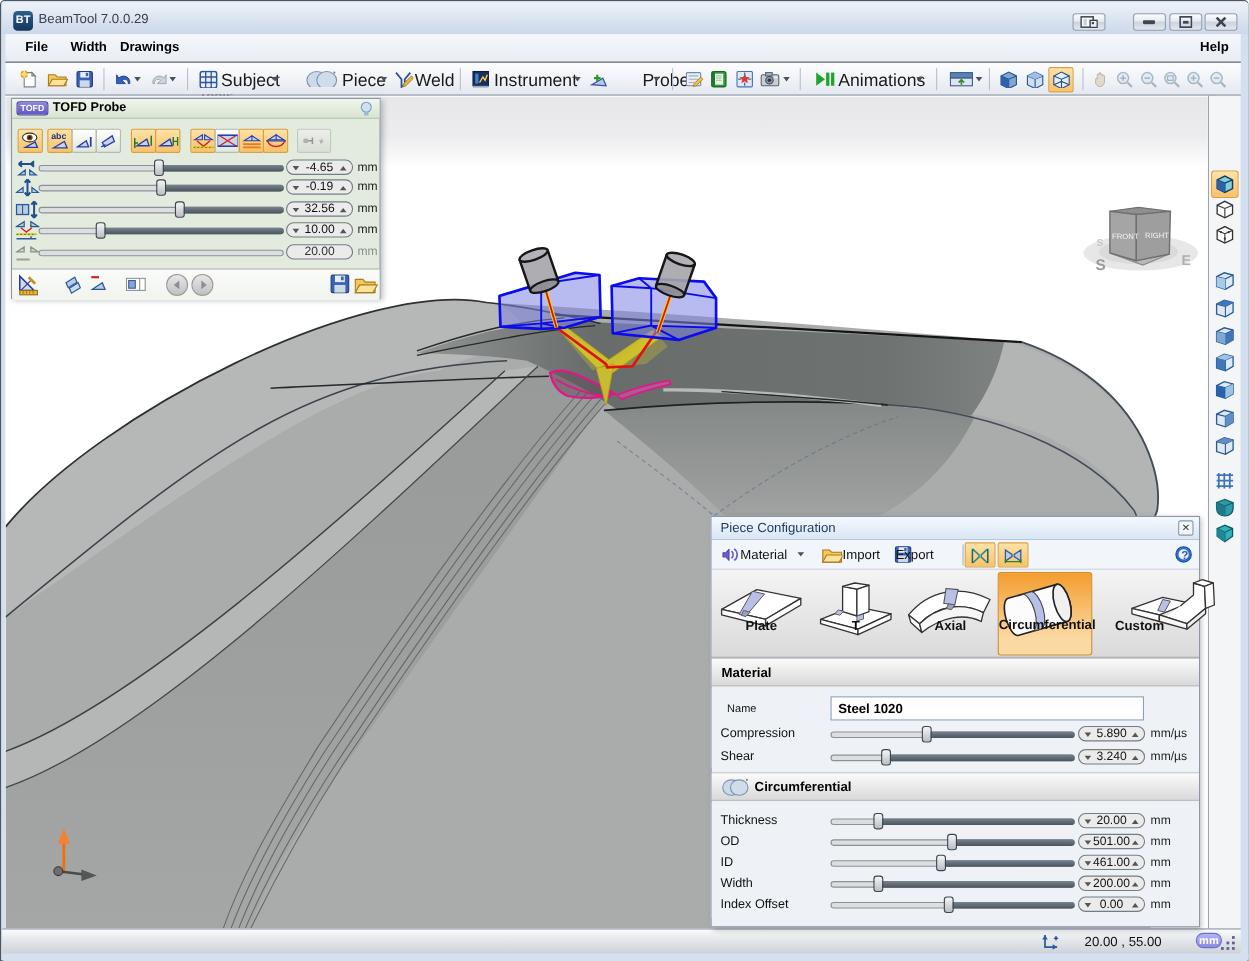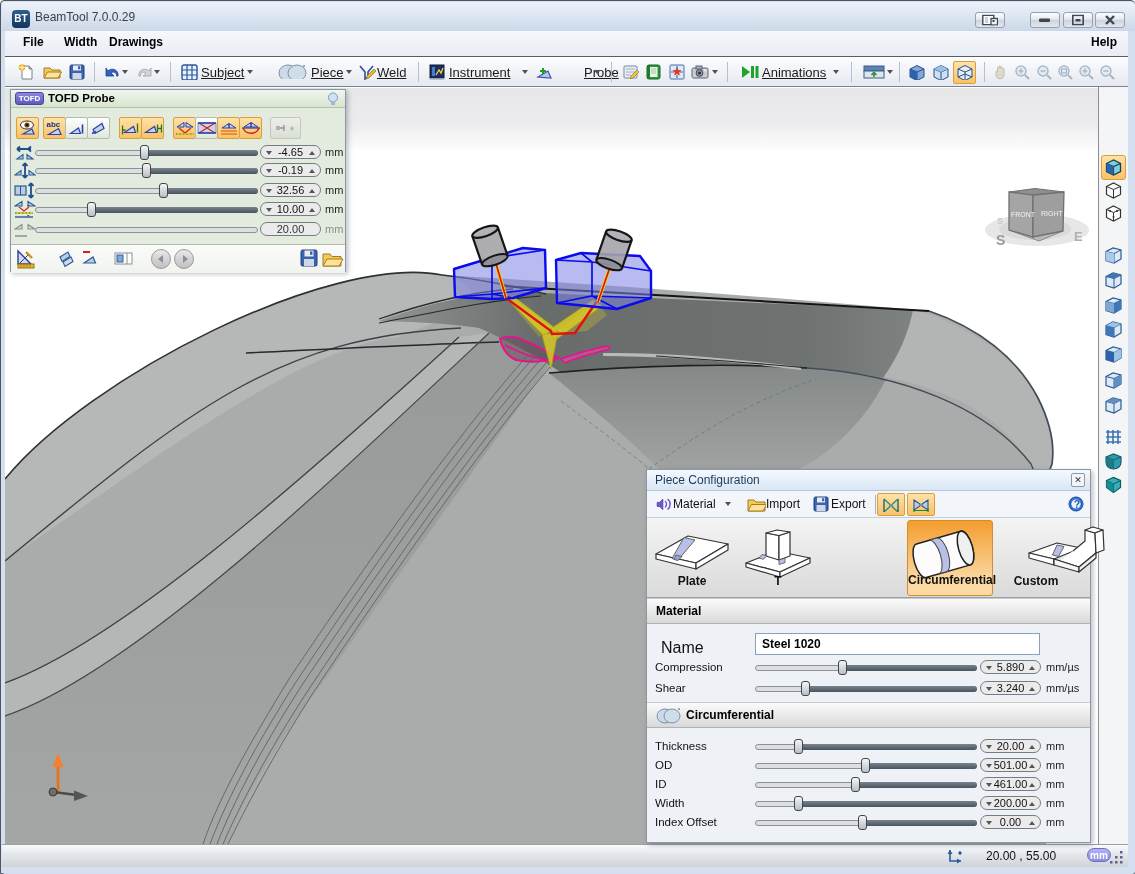--- a/index.html
+++ b/index.html
@@ -9,21 +9,21 @@
 #logo{position:absolute;left:10px;top:8px;width:18px;height:18px;background:linear-gradient(#2d5f8c,#15355c);border-radius:4px;color:#fff;font-size:10px;font-weight:bold;text-align:center;line-height:18px;}
 #title{position:absolute;left:33px;top:8px;font-size:12px;color:#3c414b;}
 .wbtn{position:absolute;top:10px;width:30px;height:16px;border:1px solid #98a0ae;border-radius:3px;background:linear-gradient(#fbfcfd,#e6eaf1 45%,#ccd3de 50%,#e3e8ef);}
 .wbtn svg{position:absolute;left:50%;top:50%;transform:translate(-50%,-50%);}
 
 #menubar{position:absolute;left:4px;top:30px;width:1127px;height:25px;background:linear-gradient(#f4f7fb,#e9edf4);}
 .mitem{position:absolute;top:4px;font-size:12px;font-weight:bold;color:#000;}
 
 #toolbar{position:absolute;left:4px;top:55px;width:1127px;height:31px;background:linear-gradient(#fdfdfe,#e4e9f0);border-top:1px solid #585d63;border-bottom:1px solid #7d838c;}
 .titem{position:absolute;top:7px;height:16px;}
-.tlabel{position:absolute;top:8px;font-size:13px;color:#1a1a1a;white-space:nowrap;text-decoration:underline;}
+.tlabel{position:absolute;top:8px;font-size:16px;color:#1a1a1a;white-space:nowrap;}
 .tsep{position:absolute;top:5px;width:1px;height:20px;background:#b9bfc8;}
 .darr{position:absolute;top:13px;width:0;height:0;border-left:3.5px solid transparent;border-right:3.5px solid transparent;border-top:4px solid #4e5158;}
 
 #viewport{position:absolute;left:4px;top:86px;width:1094px;height:757px;background:#fff;border-right:1px solid #8a8f96;overflow:hidden;}
 
 #sidebar{position:absolute;left:1098px;top:86px;width:29px;height:757px;background:#f4f5f6;}
 #rframe{position:absolute;left:1127px;top:30px;width:7px;height:841px;background:#d4e0ef;}
 .sicon{position:absolute;left:4px;}
 
 #statusbar{position:absolute;left:1px;top:843px;width:1126px;height:23px;background:linear-gradient(#fbfbfc,#e3e6ea 45%,#cfd3d9);border-top:1px solid #9aa0a8;}
@@ -48,21 +48,21 @@
 .smm{position:absolute;left:314px;top:3px;font-size:11px;color:#222;}
 #tofdbottom{position:absolute;left:0;top:154px;width:100%;height:29px;background:linear-gradient(#fbfcfa,#f0f3ee);border-top:1px solid #b2baae;}
 
 #piece{left:645px;top:468px;width:445px;height:374px;background:#eef2f7;}
 #ptitle{position:absolute;left:0;top:0;width:100%;height:21px;background:linear-gradient(#f4f9fe,#d9e6f4);border-bottom:1px solid #bac7d6;font-size:12px;color:#1c3a5e;padding:3px 0 0 8px;}
 #pclose{position:absolute;right:5px;top:3px;width:14px;height:14px;border:1px solid #8a98a8;border-radius:2px;background:#f2f5f9;color:#333;font-size:9px;line-height:12px;text-align:center;}
 #ptool{position:absolute;left:0;top:21px;width:100%;height:27px;background:#f2f6fb;border-bottom:1px solid #c5cedb;}
 .ptx{position:absolute;top:6px;font-size:12px;color:#111;white-space:nowrap;}
 #ptabs{position:absolute;left:0;top:48px;width:100%;height:80px;background:linear-gradient(#f4f4f4,#dadada);border-bottom:1px solid #9aa0a8;}
 .ptab{position:absolute;top:2px;width:86px;height:76px;text-align:center;}
-.ptab .lbl{position:absolute;left:0;bottom:8px;width:100%;font-size:12px;font-weight:bold;color:#111;}
+.ptab .lbl{position:absolute;left:0;bottom:20px;width:100%;font-size:12px;font-weight:bold;color:#111;}
 .ptab.sel{border:1px solid #d08f2e;border-radius:3px;background:linear-gradient(#f49d2e,#fbd9a2 80%);}
 .phead{position:absolute;left:0;width:100%;height:26px;background:linear-gradient(#fbfbfb,#d9d9d9);border-top:1px solid #c8c8c8;border-bottom:1px solid #b2b2b2;font-size:12px;font-weight:bold;color:#000;padding:5px 0 0 9px;}
 .prow{position:absolute;left:0;width:100%;height:19px;}
 .plabel{position:absolute;left:8px;top:3px;font-size:11.5px;color:#111;}
 .ptrack{position:absolute;left:108px;top:7px;width:222px;height:6px;border-radius:3px;border:1px solid #8b9297;background:#dcdedf;}
 .pfill{position:absolute;top:7px;height:6px;border-radius:0 3px 3px 0;background:linear-gradient(#77848f,#4a545d);}
 .ppill{position:absolute;left:333px;top:2px;width:61px;height:14px;border:1px solid #757c82;border-radius:8px;background:#ebebeb;font-size:11px;text-align:center;line-height:13px;color:#111;}
 .punit{position:absolute;left:399px;top:3px;font-size:11px;color:#222;white-space:nowrap;}
 </style></head>
 <body>
@@ -691,21 +691,21 @@
           <path d="M1 4 h6 l2 2 h9 v9 h-17 z" fill="#f6c855" stroke="#a97b1e"></path>
           <path d="M1 15 l3.5-6.5 h15 l-3.5 6.5z" fill="#fde29a" stroke="#a97b1e"></path>
         </svg>
       <span class="ptx" style="left:119px;">Import</span>
       <svg style="position:absolute;left:166px;top:5px;" width="16" height="16">
           <rect x="1" y="1" width="14" height="14" rx="1.5" fill="#3a62b0" stroke="#23407c"></rect>
           <rect x="4" y="1.5" width="8" height="5" fill="#e8ecf2"></rect>
           <rect x="3.5" y="9" width="9" height="6" fill="#cfd8e6"></rect>
           <rect x="9" y="2.2" width="2.2" height="3" fill="#3a62b0"></rect>
         </svg>
-      <span class="ptx" style="left:184px;">Export</span>
+      <span class="ptx" style="left:167px;">Export</span>
       <span style="position:absolute;left:228px;top:4px;width:1px;height:19px;background:#aab4c2;"></span>
       <span style="position:absolute;left:230px;top:2px;width:28px;height:23px;border:1px solid #d99f3c;border-radius:2px;background:linear-gradient(#fde2a7,#f9c268);"></span>
       <svg style="position:absolute;left:235px;top:6px;" width="18" height="15">
           <path d="M2 2 l6 5.5 v2 l-6 5.5 M16 2 l-6 5.5 v2 l6 5.5" fill="none" stroke="#2a8a96" stroke-width="1.4"></path>
           <path d="M2 2 v13 M16 2 v13" stroke="#1a6a76" stroke-width="1.4"></path>
         </svg>
       <span style="position:absolute;left:260px;top:2px;width:28px;height:23px;border:1px solid #d99f3c;border-radius:2px;background:linear-gradient(#fde2a7,#f9c268);"></span>
       <svg style="position:absolute;left:265px;top:6px;" width="18" height="15">
           <path d="M2 3 l6 4 v2 l-6 4z M16 3 l-6 4 v2 l6 4z" fill="#bcd" stroke="#2a5a9a" stroke-width="1.1"></path>
           <path d="M2 13.5 h14 m-14-2 v4 m14-4 v4" stroke="#1a8a30" stroke-width="1.2" fill="none"></path>
@@ -731,20 +731,29 @@
               <path d="M8 38 L38 26 L72 33 L42 47 Z"></path>
               <path d="M8 38 L42 47 L42 52 L8 42 Z"></path>
               <path d="M42 47 L72 33 L72 38 L42 52 Z"></path>
               <path d="M28 8 L41 10.5 L41 35 L28 31 Z"></path>
               <path d="M41 10.5 L52 7 L52 31 L41 35 Z"></path>
               <path d="M28 8 L39 5 L52 7 L41 10.5 Z"></path>
             </g>
             <path d="M24 29.5 l5 1.2 -3.5 3.6 -4.5-1.2z" fill="#b8c0e8" stroke="#555" stroke-width=".8"></path>
             <path d="M41 35 l6-1.8 v4.5 l-6 1.8z" fill="#b8c0e8" stroke="#555" stroke-width=".8"></path>
           </svg><div class="lbl">T</div></div>
+      <div class="ptab" style="left:174px;"><svg width="84" height="60" viewBox="0 0 84 60" style="margin-top:3px;">
+            <g stroke="#333" stroke-width="1.2" fill="#fff" stroke-linejoin="round">
+              <path d="M4 36 C 22 14 50 8 78 22 L 72 34 C 52 24 30 28 14 44 Z"></path>
+              <path d="M4 36 L14 44 L16 52 L6 43 Z"></path>
+              <path d="M14 44 C 30 28 52 24 72 34 L 70 42 C 54 34 34 38 16 52 Z" fill="#f6f6f6"></path>
+            </g>
+            <path d="M38 12 l11 1 -3 14 -10-1.5z" fill="#b8c0e8" stroke="#555" stroke-width="1"></path>
+            <path d="M40 26 l6 .8 -3 4.5 -4.5-1z" fill="#9aa2cc" stroke="#555" stroke-width=".8"></path>
+          </svg><div class="lbl">Axial</div></div>
       <div class="ptab sel" style="left:260px;"><svg width="84" height="62" viewBox="0 0 84 62" style="margin-top:1px;">
             <g transform="rotate(-16 42 30)">
               <path d="M 12 13 L 58 13 A 7 17.5 0 0 1 58 48 L 12 48 A 7 17.5 0 0 1 12 13 Z" fill="#fcfcfc" stroke="#222" stroke-width="1.5"></path>
               <ellipse cx="58" cy="30.5" rx="7" ry="17.5" fill="#f0f0f0" stroke="#222" stroke-width="1.5"></ellipse>
               <path d="M 25 13 A 7 17.5 0 0 1 25 48 L 33 48 A 7 17.5 0 0 0 33 13 Z" fill="#b8c0e8" stroke="#444" stroke-width="1"></path>
             </g>
           </svg><div class="lbl">Circumferential</div></div>
       <div class="ptab" style="left:346px;padding-left:32px;"><svg width="80" height="54" viewBox="0 0 80 54" style="margin-top:5px;">
             <g stroke="#333" stroke-width="1.2" fill="#fff" stroke-linejoin="round">
               <path d="M4 28 L32 18 L56 23 L29 34 Z"></path>
@@ -753,21 +762,21 @@
               <path d="M60 5 L68 2 L78 5 L70 8 Z"></path>
               <path d="M70 8 L78 5 L79 25 L71 28 Z"></path>
               <path d="M29 34 L54 42 L54 47 L29 40 Z" fill="#f6f6f6"></path>
               <path d="M54 42 L71 28 L71 33 L54 47 Z" fill="#efefef"></path>
             </g>
             <path d="M32 20 l7 1.5 -5.5 10 -6-1.5z" fill="#b8c0e8" stroke="#555" stroke-width=".9"></path>
           </svg><div class="lbl">Custom</div></div>
     </div>
     <div class="phead" style="top:128px;">Material</div>
     <div id="pbody1" style="position:absolute;left:0;top:155px;width:100%;height:73px;background:#eef2f7;">
-      <span style="position:absolute;left:14px;top:14px;font-size:16px;color:#111;">Name</span>
+      <span style="position:absolute;left:14px;top:14px;font-size:10px;color:#111;">Name</span>
       <span style="position:absolute;left:108px;top:8px;width:285px;height:22px;border:1px solid #8aa0bc;background:#fff;font-size:12px;font-weight:bold;color:#000;padding:3px 0 0 6px;">Steel 1020</span>
       <div class="prow" style="top:33px;">
         <span class="plabel">Compression</span>
         <span class="ptrack"></span>
           <span class="pfill" style="left:196px;width:134px;"></span>
           <span class="sthumb" style="left:191px;"></span>
         <span class="ppill"><span class="da"></span>5.890<span class="ua"></span></span>
           <span class="punit">mm/µs</span>
       </div>
       <div class="prow" style="top:54px;">

